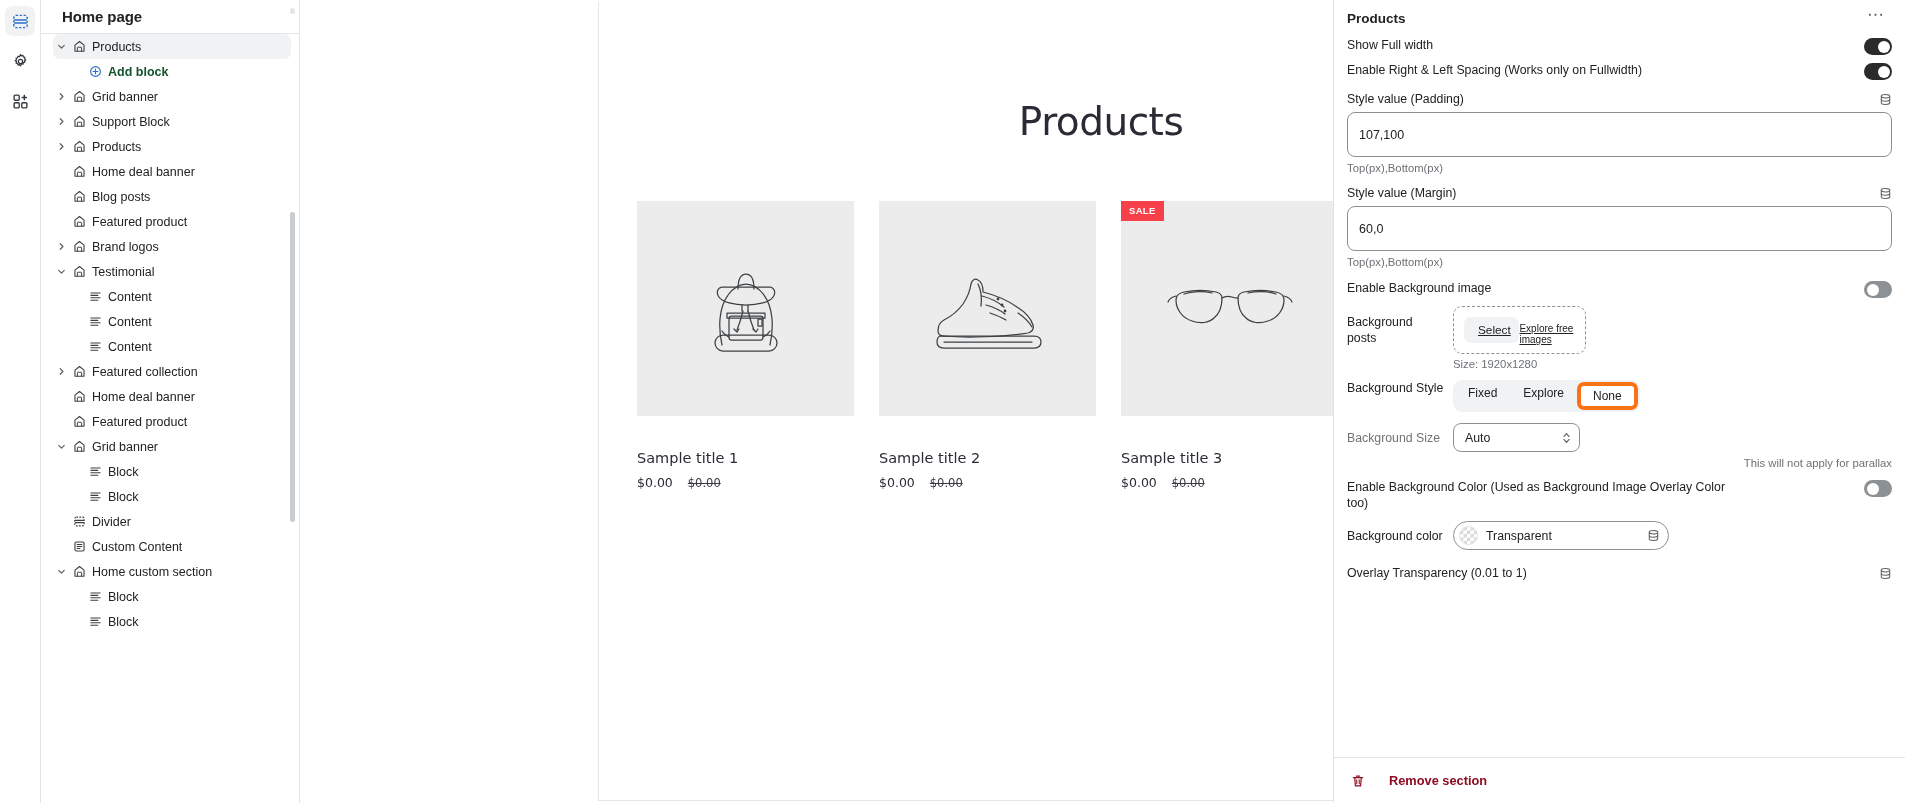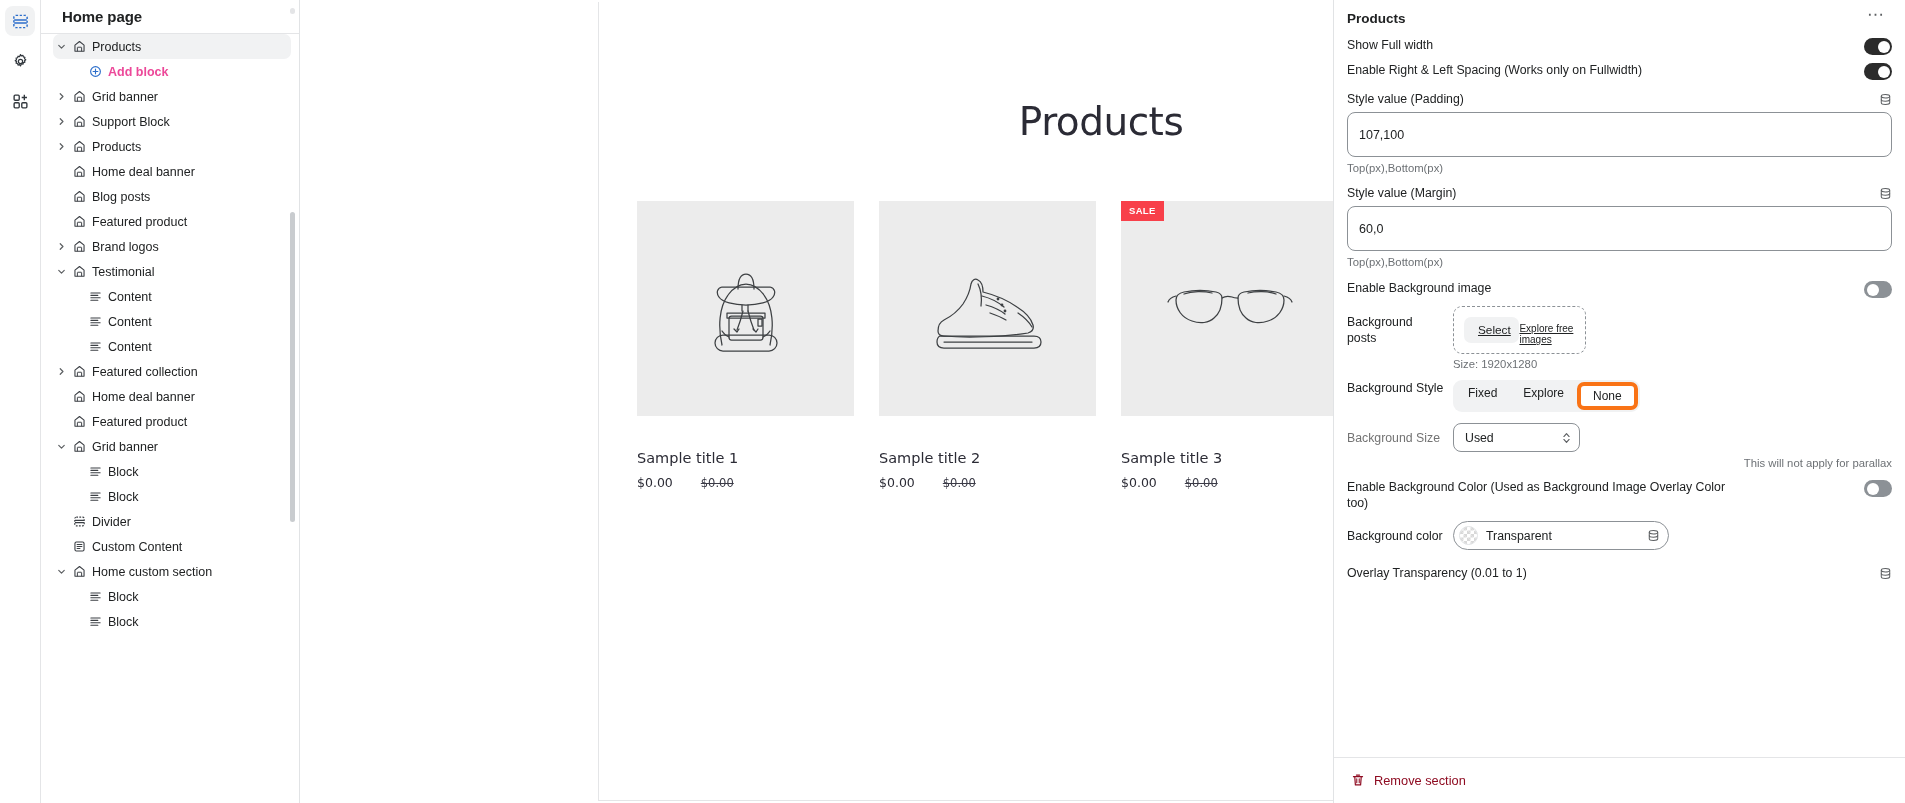--- a/index.html
+++ b/index.html
@@ -72,21 +72,21 @@
     display: flex; align-items: center; justify-content: center;
     color: #5c5f62;
   }
   .row .twisty.empty { visibility: hidden; }
   .row .ico {
     width: 20px; min-width: 20px;
     display: flex; align-items: center; justify-content: center;
     color: #3b3f44;
   }
   .row .lbl { padding-left: 3px; white-space: nowrap; }
-  .row.link .lbl { color: #ec4899; font-weight: bold; }
+  .row.link .lbl { color: #14532d; font-weight: bold; }
   .row.link .ico { color: #2c6ecb; }
   .ind-0 { padding-left: 0px; }
   .ind-1 { padding-left: 16px; }
   .sb-scroll {
     position: absolute;
     right: 4px; top: 212px;
     width: 5px; height: 310px;
     background: #c9cccf;
     border-radius: 3px;
   }
@@ -158,21 +158,21 @@
     font-size: 14.5px;
     color: #2b2b35;
     margin-top: 34px;
     white-space: nowrap;
   }
   .card-price {
     margin-top: 9px;
     font-family: "DejaVu Sans", sans-serif;
     font-size: 12.5px;
     color: #2b2b35;
-    display: flex; align-items: baseline; gap: 28px;
+    display: flex; align-items: baseline; gap: 15px;
   }
   .card-price .old {
     text-decoration: line-through;
     color: #3a3a46;
     font-size: 11.5px;
   }
   
   .pv-sb {
     position: absolute;
     right: 0; top: 0; bottom: 0;
@@ -423,23 +423,23 @@
   .st-footer {
     position: absolute;
     left: 0; right: 0; bottom: 0;
     border-top: 1px solid #e4e5e7;
     height: 46px;
     display: flex; align-items: center;
     padding-left: 17px;
     background: #ffffff;
   }
   .remove-btn {
-    display: flex; align-items: flex-start; gap: 9px;
+    display: flex; align-items: center; gap: 24px;
     color: #8e0b21;
-    font-size: 12.8px; font-weight: normal;
+    font-size: 12.8px; font-weight: bold;
     cursor: pointer;
   }
   svg { display: block; }
 </style>
 </head>
 <body>
 
 <div class="app">
 
   <div class="rail">
@@ -930,21 +930,21 @@
             <span class="seg">Fixed</span>
             <span class="seg">Explore</span>
             <span class="seg on">None</span>
           </div>
       </div>
 
       
       <div class="sel-row">
         <span class="sel-label">Background Size</span>
         <div class="native-select">
-          <span>Used</span>
+          <span>Auto</span>
           <span class="stepper">
             <svg width="9" height="14" viewBox="0 0 10 16" fill="none">
               <path d="M2 6.3L5 3l3 3.3" stroke="#5c5f62" stroke-width="1.3" stroke-linecap="round" stroke-linejoin="round"></path>
               <path d="M2 9.7L5 13l3-3.3" stroke="#5c5f62" stroke-width="1.3" stroke-linecap="round" stroke-linejoin="round"></path>
             </svg>
           </span>
         </div>
       </div>
       <div class="hint-right">This will not apply for parallax</div>
 

